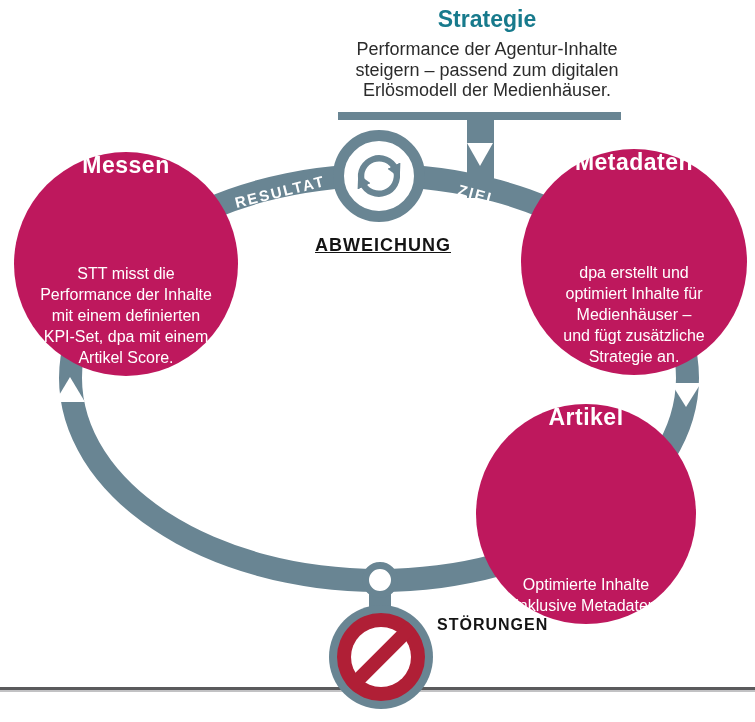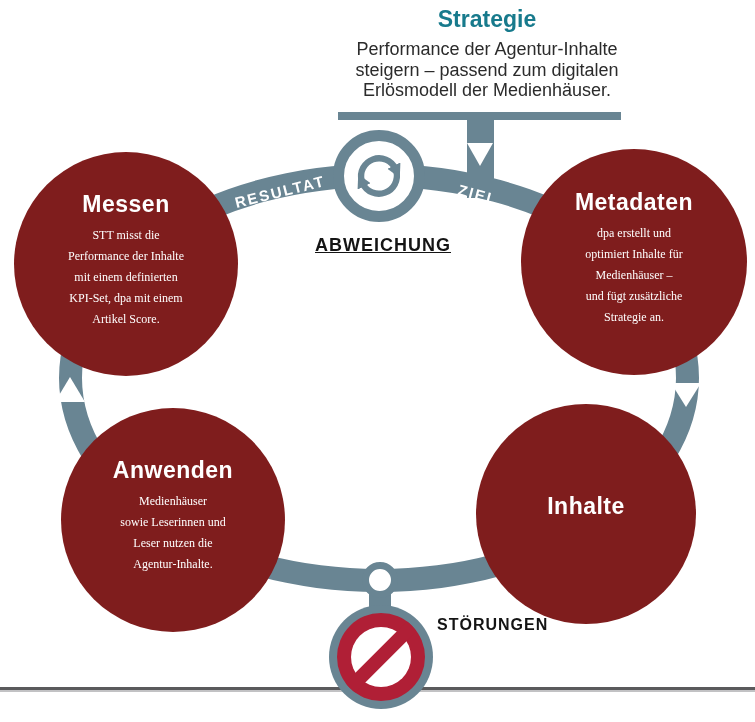--- a/index.html
+++ b/index.html
@@ -28,26 +28,26 @@
   .tbar-v { left: 467px; top: 112px; width: 27px;  height: 86px; background: #698593; }
 
   
   .tri { width: 0; height: 0; }
   .tri-strategy { left: 467px; top: 143px; border-left: 13px solid transparent; border-right: 13px solid transparent; border-top: 23px solid #ffffff; }
   .tri-right    { left: 671px; top: 383px; border-left: 15px solid transparent; border-right: 15px solid transparent; border-top: 24px solid #ffffff; }
   .tri-left     { left: 55px;  top: 377px; border-left: 15px solid transparent; border-right: 15px solid transparent; border-bottom: 25px solid #ffffff; }
 
   
   .node {
-    border-radius: 50%; background: #7f1d1d; color: #ffffff;
-    display: flex; flex-direction: column; align-items: center; justify-content: center;
+    border-radius: 50%; background: #be185d; color: #ffffff;
+    display: flex; flex-direction: column; align-items: center; justify-content: space-between;
     text-align: center; box-sizing: border-box; padding-bottom: 8px;
   }
   .node-title { font-size: 23px; font-weight: bold; letter-spacing: 0.5px; margin-bottom: 7px; }
-  .node-body  { font-size: 12px; line-height: 21px; white-space: pre-line; font-family: Liberation Serif, serif; }
+  .node-body  { font-size: 16px; line-height: 21px; white-space: pre-line; }
   .node-messen     { left: 14px;  top: 152px; width: 224px; height: 224px; }
   .node-optimieren { left: 521px; top: 149px; width: 226px; height: 226px; }
   .node-anwenden   { left: 61px;  top: 408px; width: 224px; height: 224px; }
   .node-content    { left: 476px; top: 404px; width: 220px; height: 220px; }
 
   
   .hub {
     left: 333px; top: 130px; width: 92px; height: 92px;
     background: #ffffff; border: 11px solid #698593; border-radius: 50%;
     box-sizing: border-box; display: flex; align-items: center; justify-content: center;
@@ -125,30 +125,25 @@
 
   <div class="abs node node-optimieren">
     <div class="node-title">Metadaten</div>
     <div class="node-body">dpa erstellt und
 optimiert Inhalte für
 Medienhäuser –
 und fügt zusätzliche
 Strategie an.</div>
   </div>
 
-  <div class="abs node node-anwenden">
-    <div class="node-title">Anwenden</div>
-    <div class="node-body">Medienhäuser
-sowie Leserinnen und
-Leser nutzen die
-Agentur-Inhalte.</div>
-  </div>
 
   <div class="abs node node-content">
-    <div class="node-title">Inhalte</div>
+    <div class="node-title">Artikel</div>
+    <div class="node-body">Optimierte Inhalte
+(inklusive Metadaten)</div>
   </div>
 
   <div class="abs hub">
     <svg width="54" height="54" viewBox="0 0 60 60">
       <defs>
         <marker id="ah" markerUnits="userSpaceOnUse" markerWidth="16" markerHeight="16" refX="3.5" refY="8" orient="auto">
           <path d="M0,0 L15,8 L0,16 Z" fill="#698593"></path>
         </marker>
       </defs>
       <path d="M10.7 35.2 A20 20 0 0 1 48.1 21.6" fill="none" stroke="#698593" stroke-width="7" marker-end="url(#ah)"></path>

